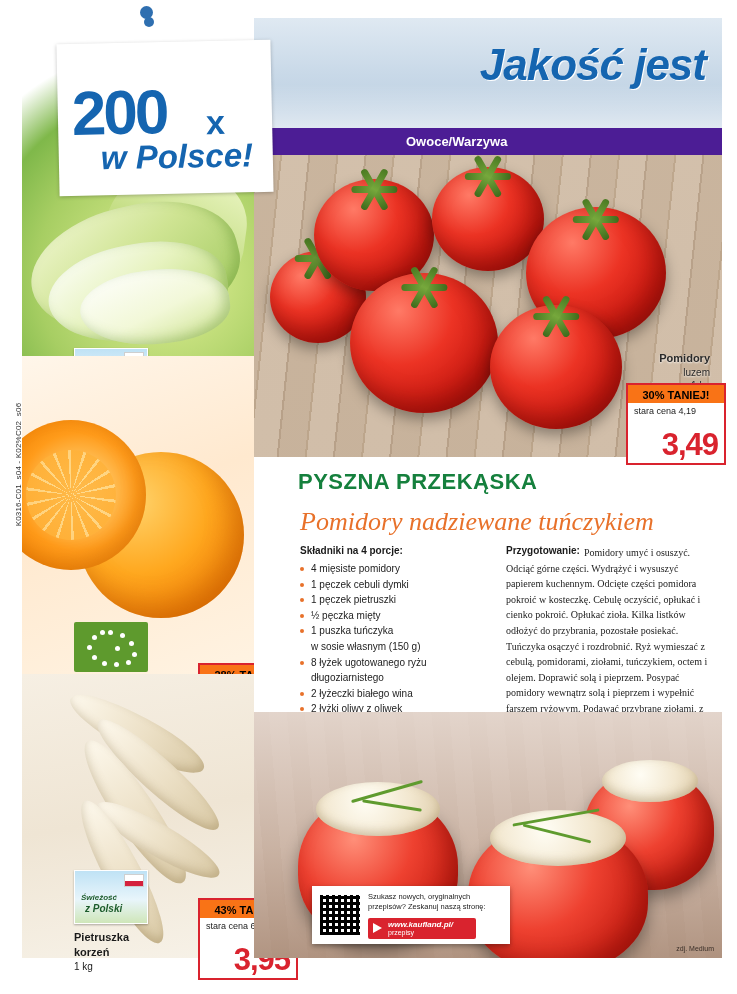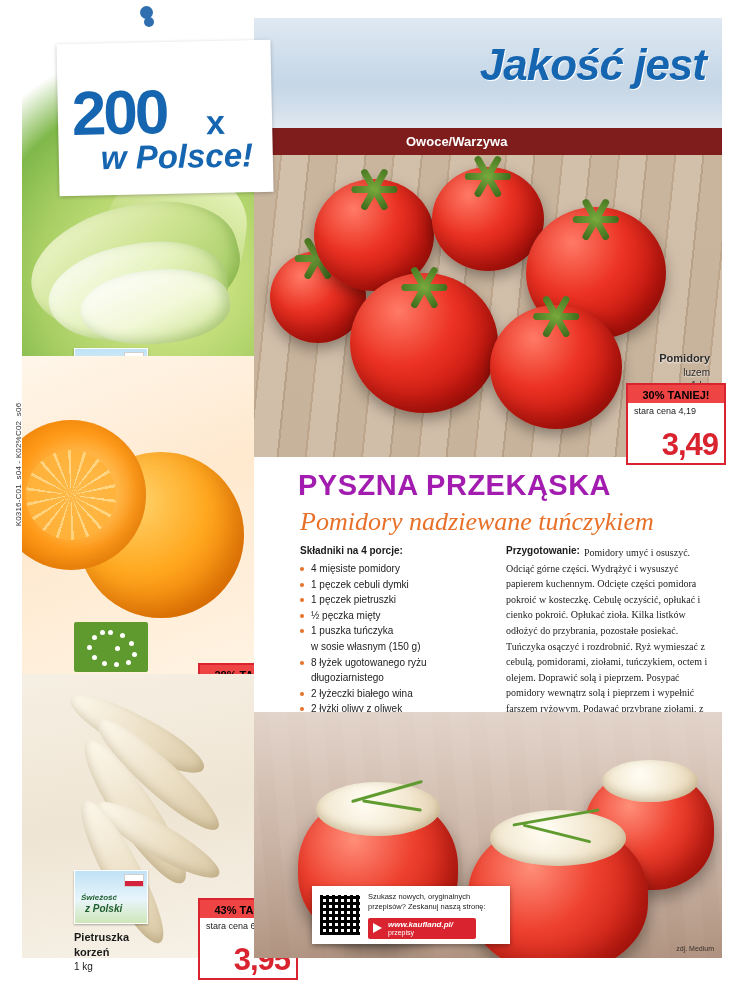--- a/index.html
+++ b/index.html
@@ -71,21 +71,21 @@
     font-style: italic;
     text-shadow: 1px 1px 0 #ffffff;
     z-index: 3;
   }
 
   
   .cat-bar {
     position: absolute;
     left: 232px; top: 110px;
     width: 468px; height: 43px;
-    background: #7f1d1d;
+    background: #4c1d95;
   }
   .cat-bar .cat-text {
     position: absolute;
     left: 152px; top: 6px;
     color: #ffffff;
     font-size: 13px;
     font-weight: bold;
   }
 
   
@@ -265,21 +265,21 @@
   .price-box {
     position: absolute;
     width: 100px; height: 64px;
     background: #ffffff;
     border: 2px solid #d9232e;
   }
   .price-box .sale-tag {
     position: absolute;
     left: -2px; top: -20px;
     width: 100px; height: 20px;
-    background: #ef4444;
+    background: #f97316;
     color: #000000;
     font-size: 11px; font-weight: bold;
     text-align: center;
     line-height: 20px;
     border: 2px solid #d9232e;
     border-bottom: none;
   }
   .price-box .old {
     position: absolute; left: 6px; top: 3px;
     font-size: 9px; color: #222;
@@ -343,21 +343,21 @@
 
   
   .recipe {
     position: absolute;
     left: 232px; top: 439px;
     width: 468px; height: 255px;
     background: #ffffff;
   }
   .recipe-title {
     position: absolute; left: 44px; top: 12px;
-    font-size: 29px; font-weight: bold; color: #a21caf;
+    font-size: 22px; font-weight: bold; color: #15803d;
     letter-spacing: 0.5px;
   }
   .recipe-sub {
     position: absolute; left: 46px; top: 50px;
     font-size: 26px; font-style: italic; color: #e8712a;
     font-family: "Liberation Serif", serif;
   }
   .ing-head {
     position: absolute; left: 46px; top: 88px;
     font-size: 10px; font-weight: bold; color: #1a1a1a;

